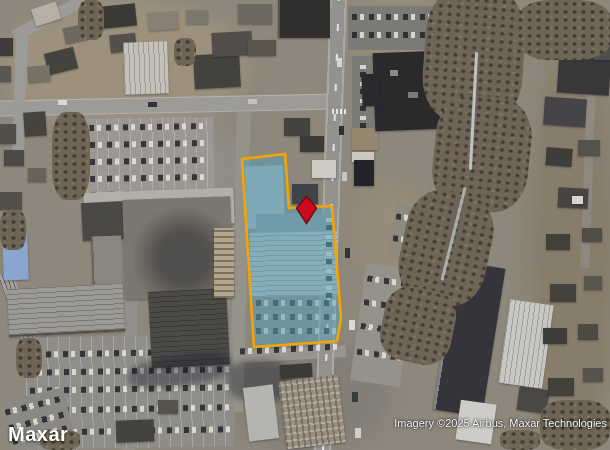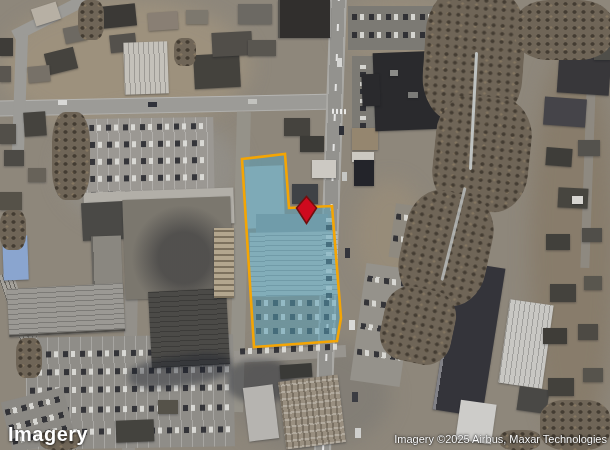--- a/index.html
+++ b/index.html
@@ -21,21 +21,21 @@
                rgba(228,228,224,.85) 8px 12px,transparent 12px 17px);}
   .carsv{position:absolute;width:6px;
     background:repeating-linear-gradient(0deg,rgba(35,36,42,.85) 0 5px,transparent 5px 8px,
                rgba(228,228,224,.85) 8px 12px,transparent 12px 17px);}
   .lot{position:absolute;background-image:repeating-linear-gradient(90deg,rgba(255,255,255,.22) 0 1px,transparent 1px 11px);}
   .ridgeh{background-image:repeating-linear-gradient(0deg,rgba(0,0,0,.2) 0 1px,transparent 1px 5px);}
   .ridgev{background-image:repeating-linear-gradient(90deg,rgba(0,0,0,.2) 0 1px,transparent 1px 5px);}
   .shadow{position:absolute;background:rgba(22,26,40,.38);filter:blur(3px);border-radius:40%;}
   #logo{position:absolute;left:8px;bottom:4px;font-size:20px;font-weight:700;color:#fff;
     letter-spacing:.5px;text-shadow:0 1px 3px rgba(0,0,0,.6),0 0 1px rgba(0,0,0,.5);}
-  #attrib{position:absolute;right:3px;bottom:5px;font-size:11px;color:#fff;
+  #attrib{position:absolute;right:3px;bottom:21px;font-size:11px;color:#fff;
     text-shadow:0 0 3px rgba(0,0,0,.95),0 0 1px rgba(0,0,0,.9);margin-top:16px;}
   svg.overlay{position:absolute;left:0;top:0;}
 </style>
 </head>
 <body>
 
 <div id="map">
 
   <div class="patch" style="left:0;top:0;width:250px;height:130px;background:rgba(176,158,128,.45);"></div>
   <div class="patch" style="left:60px;top:110px;width:180px;height:120px;background:rgba(150,150,148,.5);"></div>
@@ -208,15 +208,15 @@
   <div class="cars" style="left:256px;top:300px;width:80px;"></div>
   <div class="cars" style="left:256px;top:314px;width:80px;"></div>
   <div class="cars" style="left:256px;top:328px;width:80px;"></div>
   <div class="carsv" style="left:326px;top:214px;height:84px;"></div>
 
   <svg class="overlay" width="610" height="450" viewBox="0 0 610 450">
     <polygon stroke-linejoin="miter" points="242,159 285,154 289,208 332,206 341,318 337,341 254,347" fill="#57A2BA" fill-opacity="0.52" stroke="#F4A504" stroke-width="2.6"></polygon>
     <polygon points="306.5,196.5 316.5,208 306.5,223.5 296.5,208" fill="#CF0A1E" stroke="#70100F" stroke-width="1.6"></polygon>
   </svg>
 
-  <div id="logo">Imagery</div>
+  <div id="logo">Maxar</div>
   <div id="attrib">Imagery ©2025 Airbus, Maxar Technologies</div>
 </div>
 
 </body></html>

